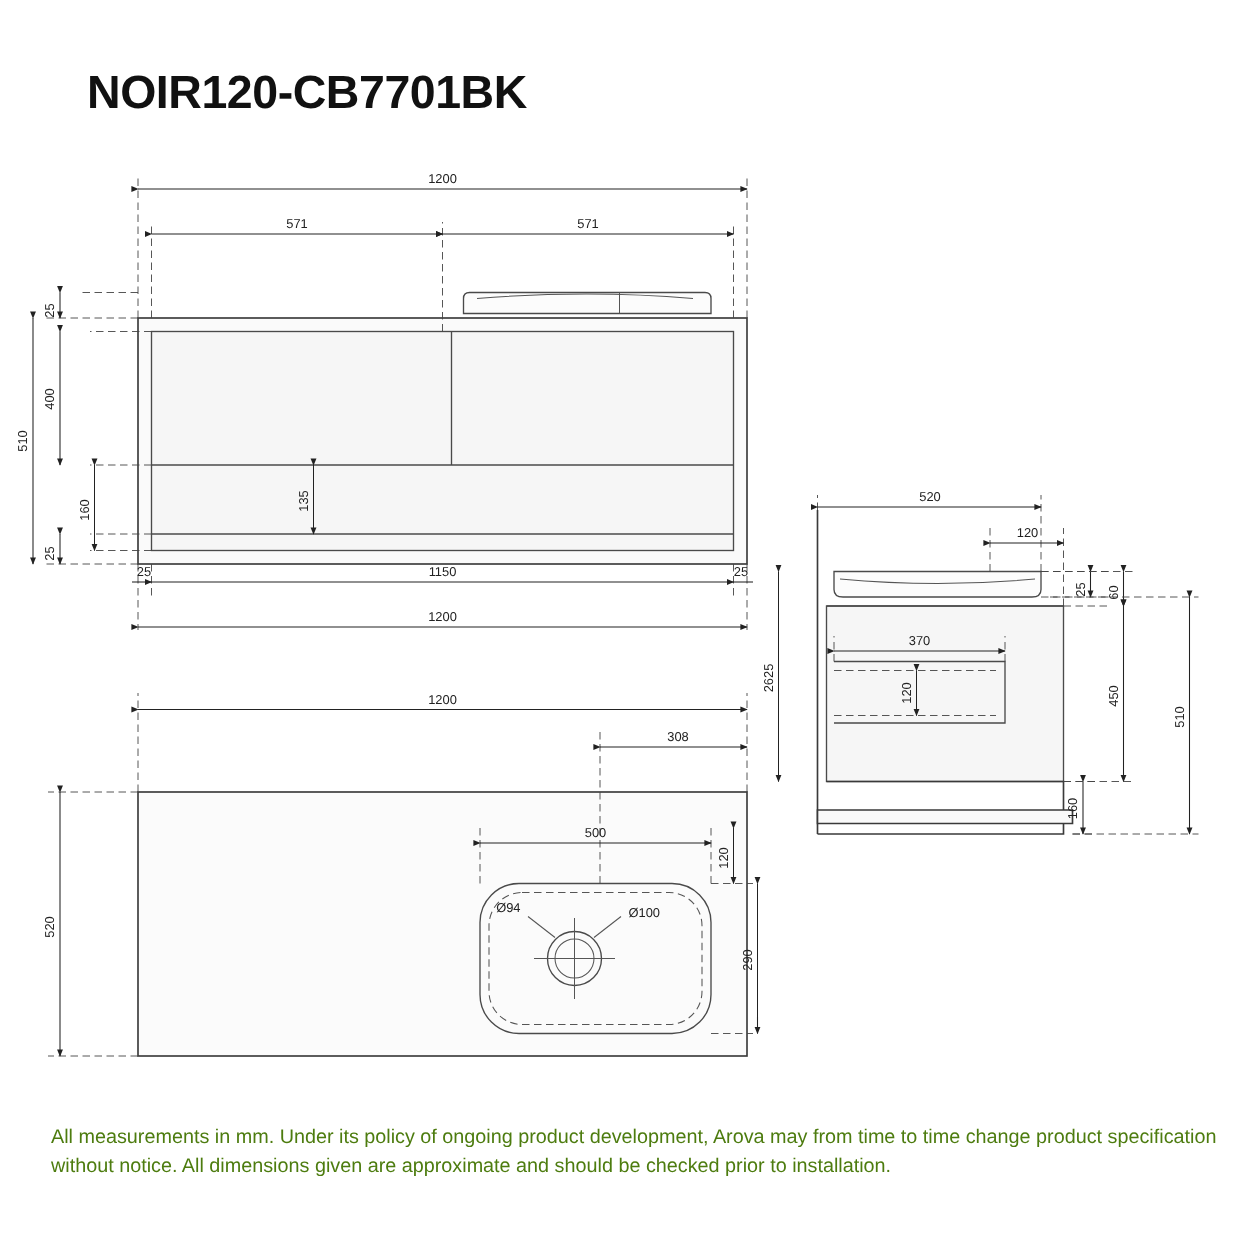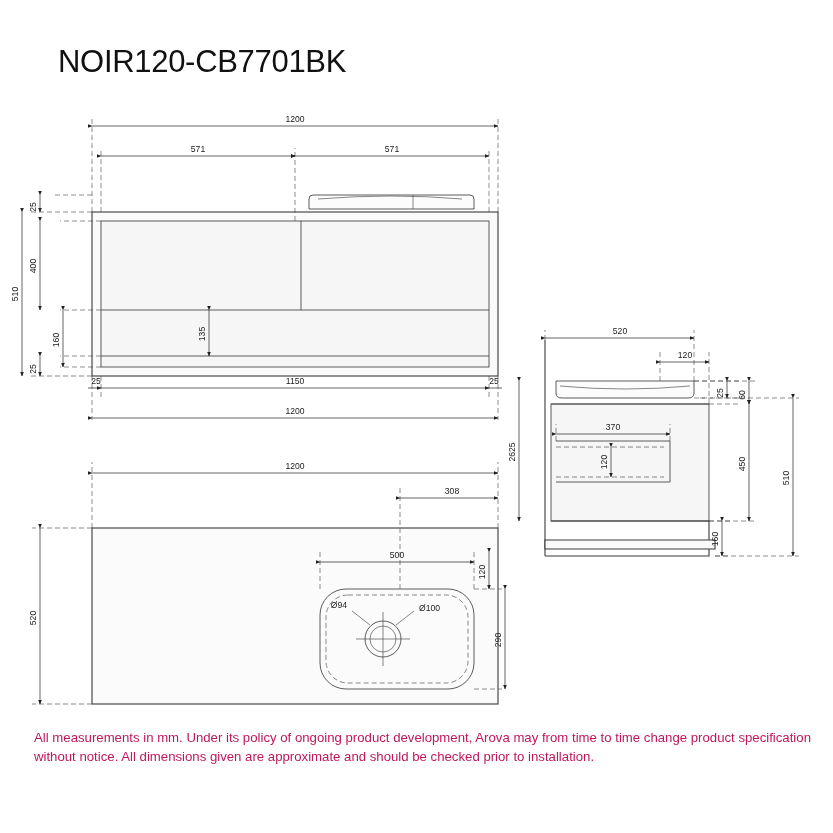--- a/index.html
+++ b/index.html
@@ -19,33 +19,33 @@
     position: absolute;
     left: 0; top: 0;
     width: 833px;
     height: 833px;
   }
   .title {
     position: absolute;
     left: 58px;
     top: 44px;
     font-size: 31px;
-    font-weight: normal;
+    font-weight: bold;
     letter-spacing: -0.3px;
     color: #111;
     white-space: nowrap;
   }
   .footnote {
     position: absolute;
     left: 34px;
-    top: 728px;
+    top: 748px;
     width: 790px;
     font-size: 13.2px;
     line-height: 19px;
-    color: #be185d;
+    color: #4d7c0f;
   }
   svg text {
     font-family: "Liberation Sans", sans-serif;
     fill: #222;
   }
 </style>
 </head>
 <body>
 
 <div class="title">NOIR120-CB7701BK</div>

